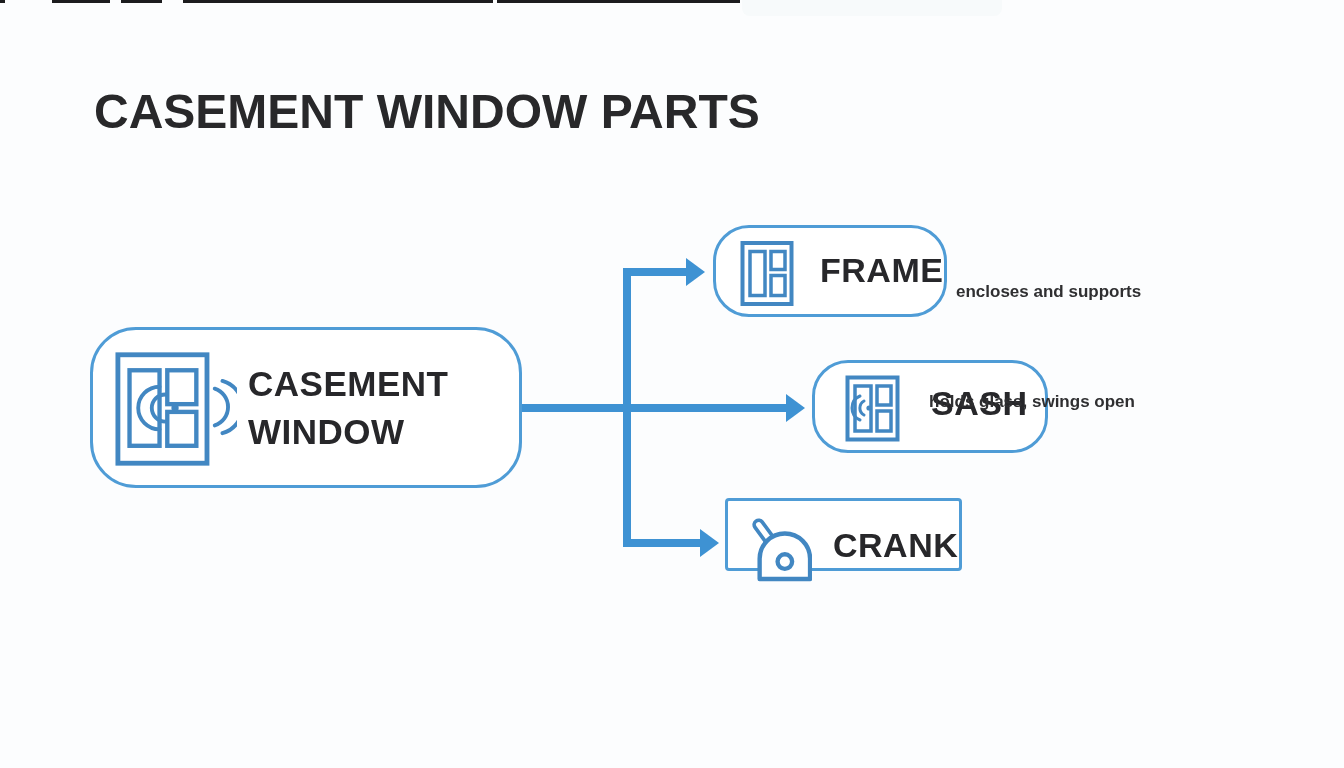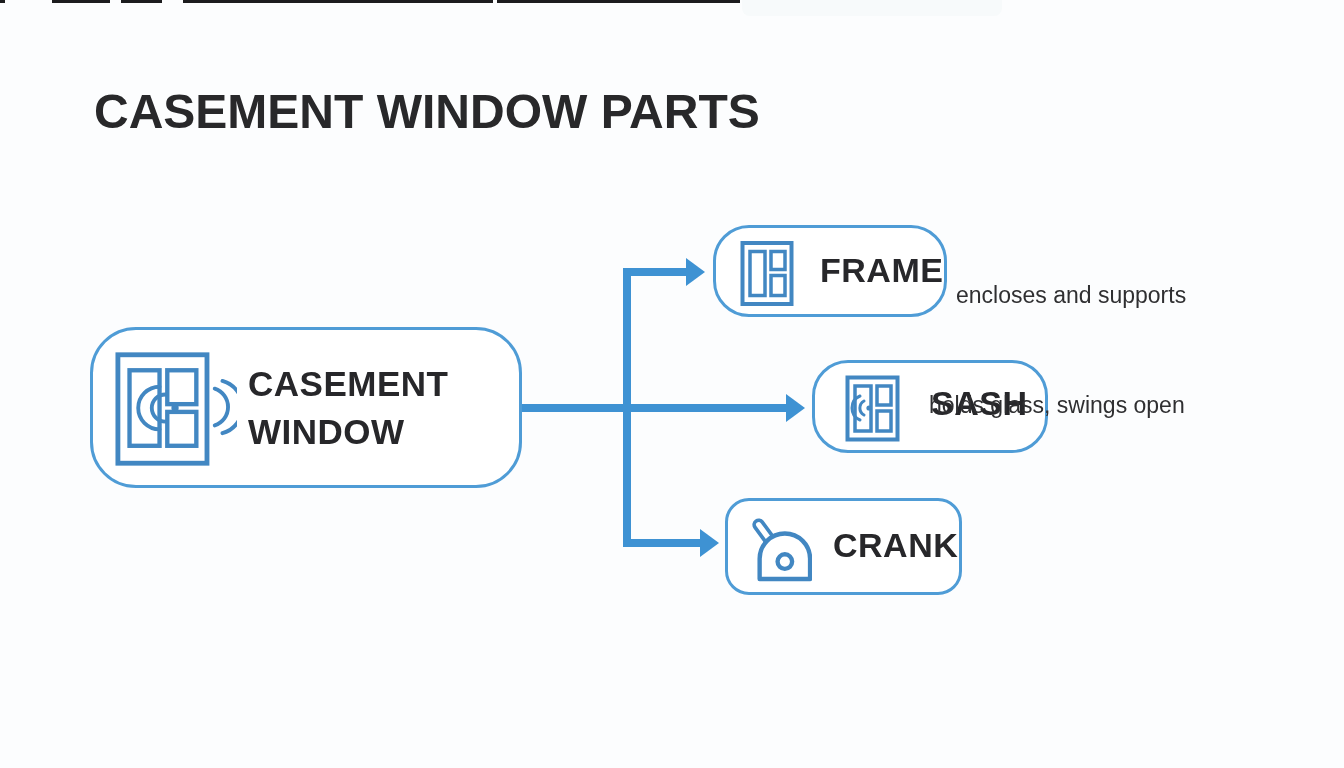--- a/index.html
+++ b/index.html
@@ -30,40 +30,41 @@
   }
 
   .node {
     position: absolute;
     background: #ffffff;
     border: 3px solid #4f9cd6;
   }
   .root-node  { left: 90px;  top: 327px; width: 432px; height: 161px; border-radius: 46px; }
   .frame-node { left: 713px; top: 225px; width: 234px; height: 92px;  border-radius: 36px; }
   .sash-node  { left: 812px; top: 360px; width: 236px; height: 93px;  border-radius: 36px; }
-  .crank-node { left: 725px; top: 498px; width: 237px; height: 97px;  border-radius: 24px; }
+  .crank-node { left: 725px; top: 498px; width: 237px; height: 73px;  border-radius: 4px; }
 
   .root-label {
     position: absolute; left: 155px; top: 30px; width: 250px;
     font-size: 35px; font-weight: 800; line-height: 48px;
     color: #27272a; letter-spacing: .5px;
   }
   .child-label {
     position: absolute;
     font-size: 34px; font-weight: 800; color: #27272a;
     letter-spacing: .5px; white-space: nowrap; line-height: 1;
   }
   .frame-node .child-label { left: 104px; top: 25px; }
   .sash-node  .child-label { left: 116px; top: 23px; }
   .crank-node .child-label { left: 105px; top: 27px; }
 
   .desc {
     position: absolute;
-    font-size: 23px; color: #2f2f31; white-space: nowrap; line-height: 1.2;
+    font-size: 17px; color: #2f2f31; white-space: nowrap; line-height: 1.2;
     z-index: 5;
+    font-weight: bold;
   }
   .frame-desc { left: 956px; top: 282px; }
   .sash-desc  { left: 929px; top: 392px; }
   .crank-desc { left: 938px; top: 557px; }
 
   .icon { position: absolute; }
   .root-node  .icon { left: 22px; top: 20px; }
   .frame-node .icon { left: 24px; top: 12px; }
   .sash-node  .icon { left: 30px; top: 12px; }
   .crank-node .icon { left: 20px; top: 13px; }

